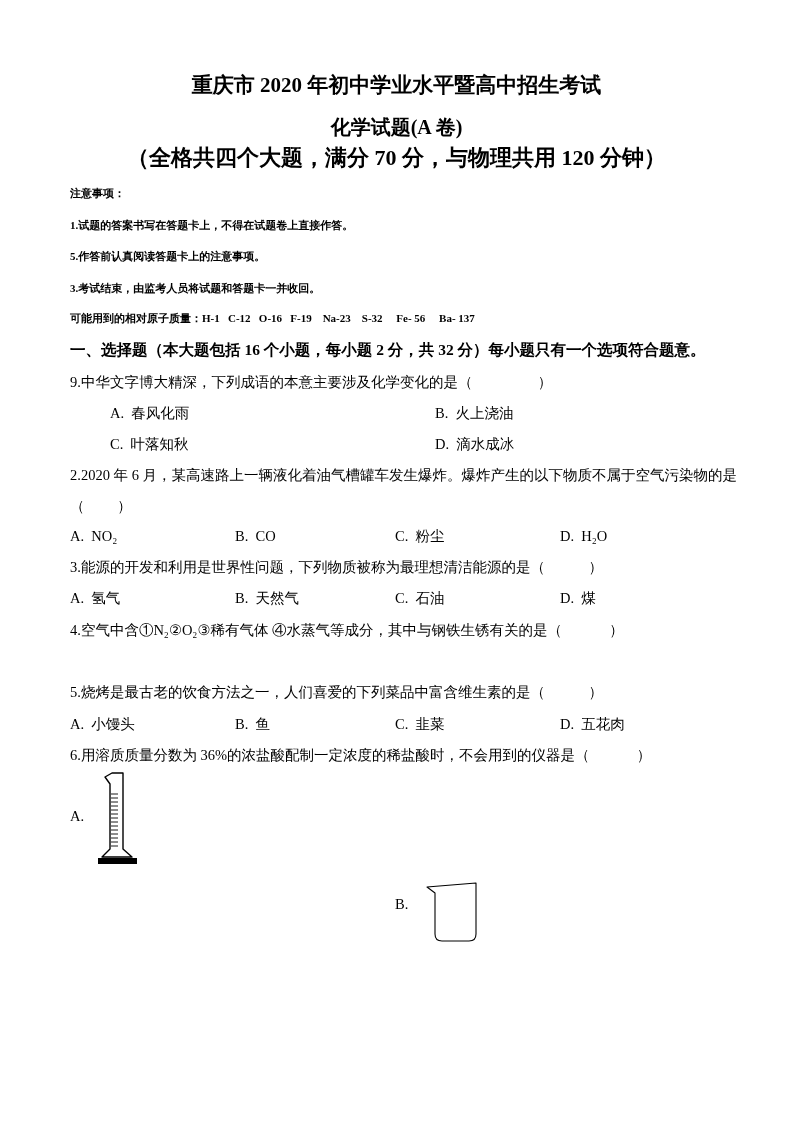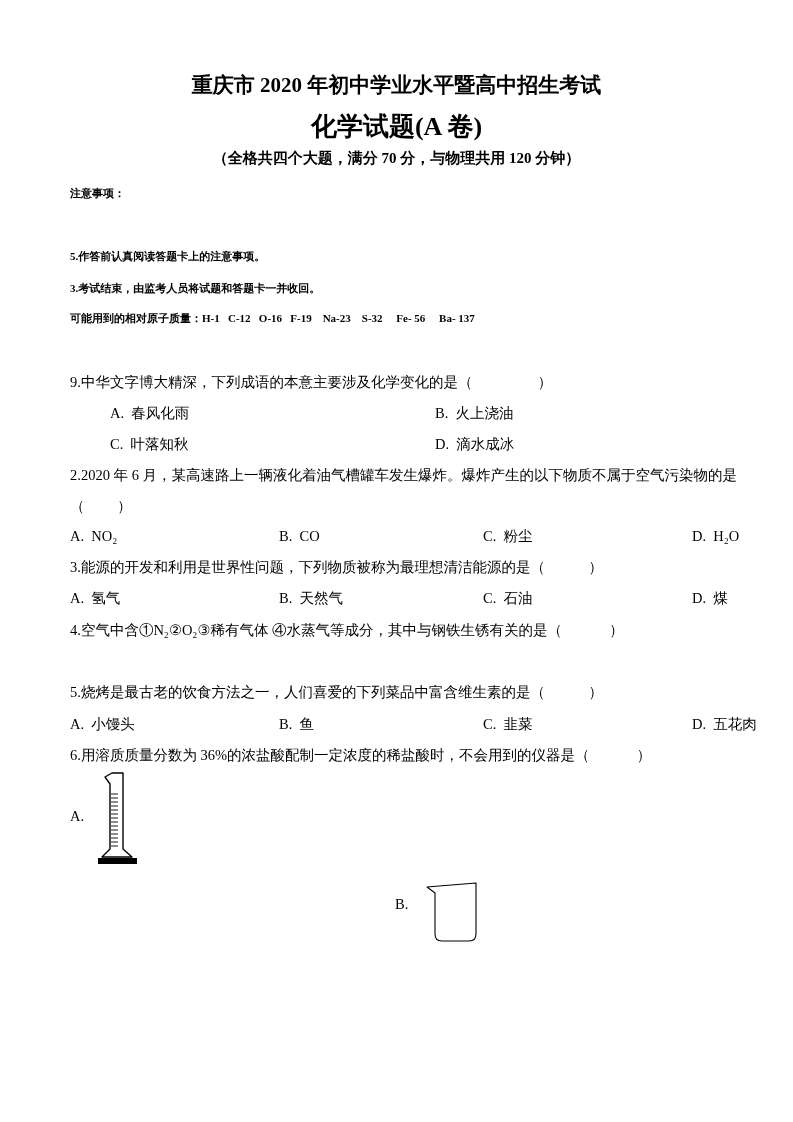--- a/index.html
+++ b/index.html
@@ -17,51 +17,53 @@
     position: absolute;
     left: 70px;
     width: 700px;
     white-space: pre;
     font-size: 14.5px;
     line-height: 20px;
   }
   .center { left: 0; width: 793px; text-align: center; }
   .bold { font-weight: bold; }
   .t1 { font-size: 21px; line-height: 26px; }
-  .t2 { font-size: 26px; line-height: 26px; }
-  .t3 { font-size: 15px; line-height: 22px; }
+  .t2 { font-size: 20px; line-height: 26px; }
+  .t3 { font-size: 22px; line-height: 22px; }
   .note { font-size: 11px; }
   .sec  { font-size: 15.5px; }
   .opts2 { display: grid; grid-template-columns: 325px 1fr; margin-left: 40px; }
-  .opts4 { display: grid; grid-template-columns: 165px 160px 165px 1fr; gap: 44px; }
+  .opts4 { display: grid; grid-template-columns: 165px 160px 165px 1fr; }
   .figure { position: absolute; left: 70px; top: 768px; width: 700px; height: 195px; }
   .figlabel { position: absolute; font-size: 14.5px; white-space: pre; }
   .figimg { position: absolute; }
   svg { display: block; }
 </style>
 </head>
 <body>
 
 <div class="page">
 
   <div class="line center bold t1" style="top:72px">重庆市 2020 年初中学业水平暨高中招生考试</div>
 
   <div class="line center bold t2" style="top:114px">化学试题(A 卷)</div>
 
   <div class="line center bold t3" style="top:147px">（全格共四个大题，满分 70 分，与物理共用 120 分钟）</div>
 
   <div class="line bold note" style="top:183px">注意事项：</div>
 
+  <div class="line bold note" style="top:215px">1.试题的答案书写在答题卡上，不得在试题卷上直接作答。</div>
 
   <div class="line bold note" style="top:246px">5.作答前认真阅读答题卡上的注意事项。</div>
 
   <div class="line bold note" style="top:278px">3.考试结束，由监考人员将试题和答题卡一并收回。</div>
 
   <div class="line bold note" style="top:308px">可能用到的相对原子质量：H-1   C-12   O-16   F-19    Na-23    S-32     Fe- 56     Ba- 137</div>
 
+  <div class="line bold sec" style="top:340px">一、选择题（本大题包括 16 个小题，每小题 2 分，共 32 分）每小题只有一个选项符合题意。</div>
 
   <div class="line" style="top:372px">9.中华文字博大精深，下列成语的本意主要涉及化学变化的是（                  ）</div>
   <div class="line opts2" style="top:403px">
     <span>A.  春风化雨</span>
     <span>B.  火上浇油</span>
   </div>
   <div class="line opts2" style="top:434px">
     <span>C.  叶落知秋</span>
     <span>D.  滴水成冰</span>
   </div>

